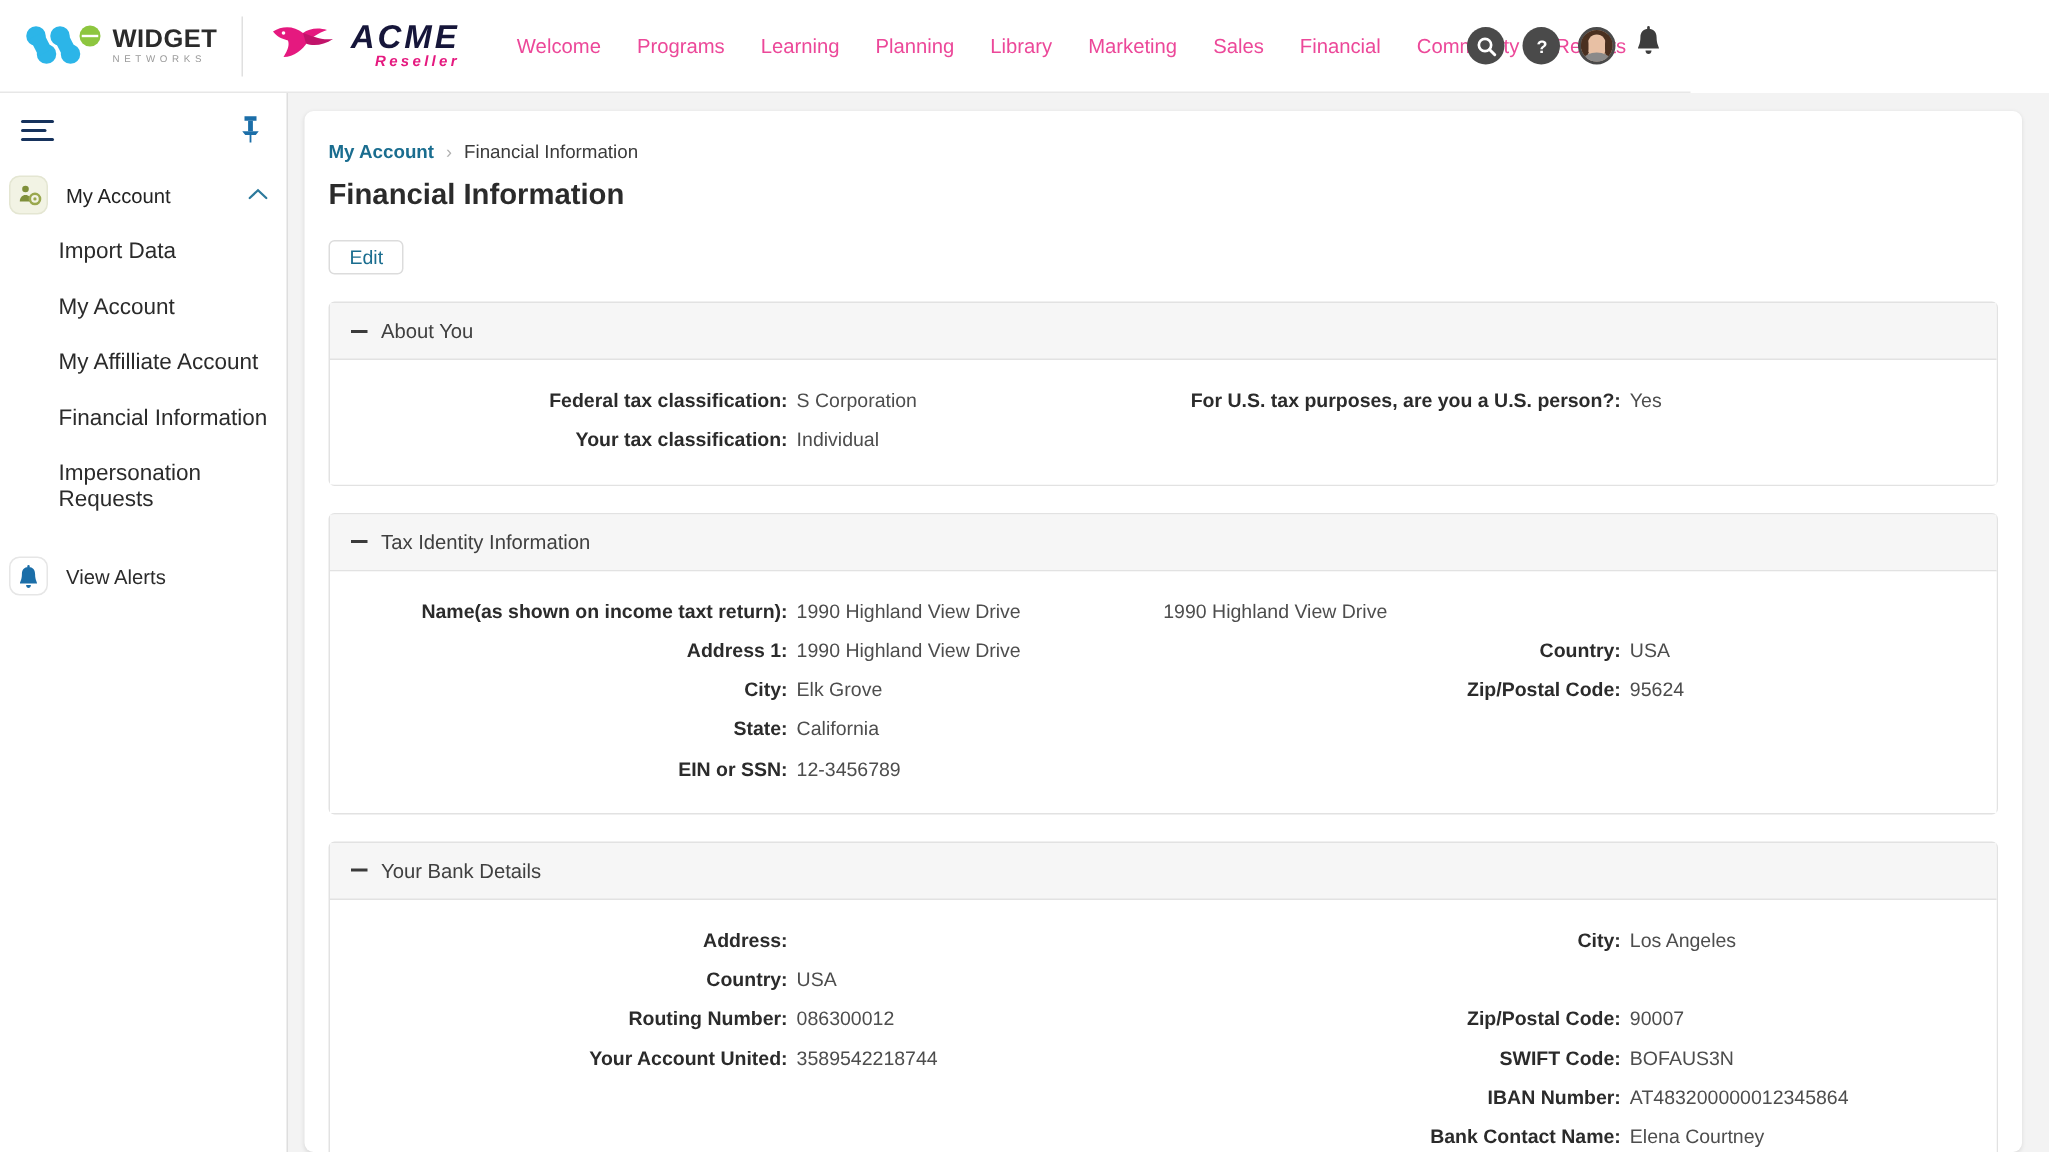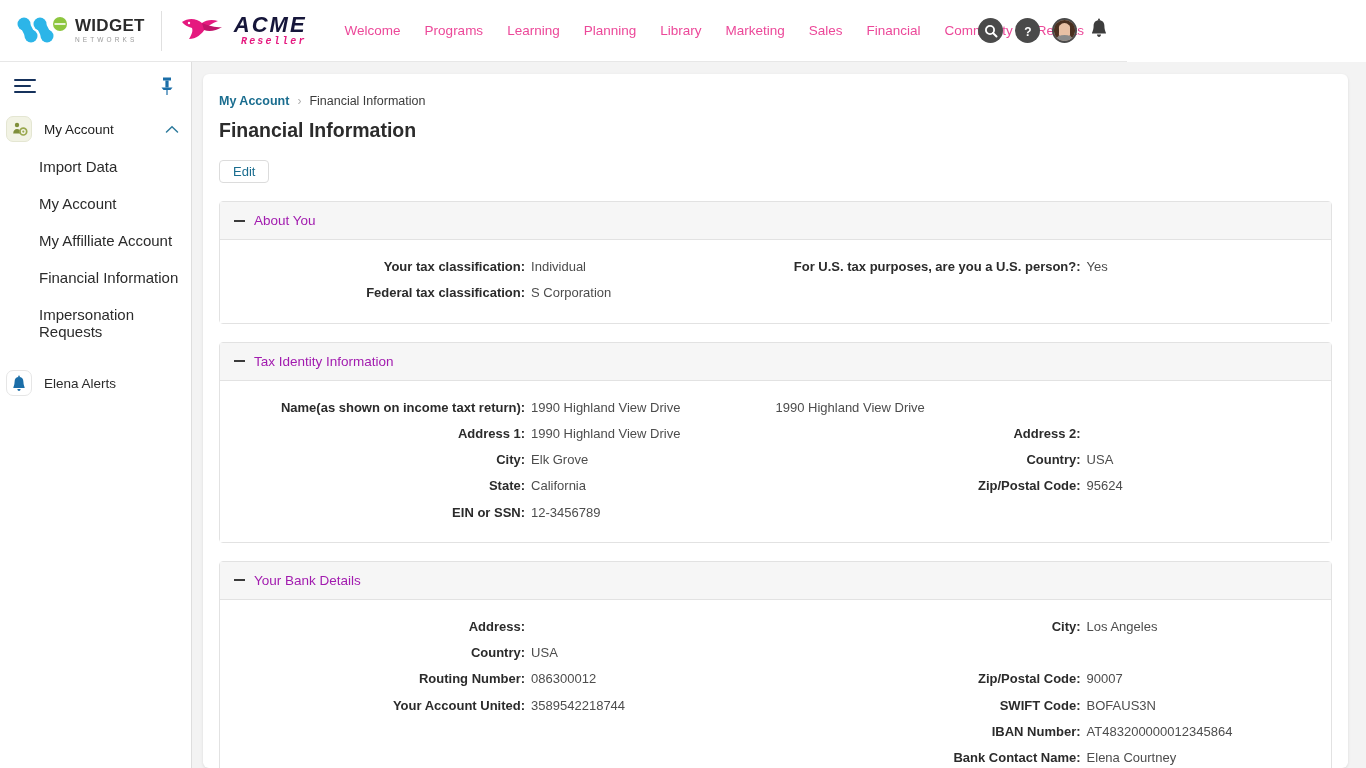--- a/index.html
+++ b/index.html
@@ -27,21 +27,21 @@
   .logo-divider { width: 1px; height: 40px; background: #e0e0e0; margin: 0 16px; }
 
   .logo-acme { display: flex; align-items: center; }
   .acme-text { margin-left: 4px; line-height: 1; }
   .acme-title {
     font-size: 22px; font-weight: bold; font-style: italic;
     color: #16163a; letter-spacing: 2px;
   }
   .acme-sub {
     font-size: 10px; font-weight: bold; font-style: italic;
-    color: #e5197f; letter-spacing: 2.2px; margin-top: 1px; text-align: right; font-family: Liberation Mono, monospace;
+    color: #e5197f; letter-spacing: 2.2px; margin-top: 1px; text-align: right;
   }
 
   .nav { display: flex; align-items: center; margin-left: 26px; }
   .nav-item {
     font-size: 13.5px; color: #ec4899;
     padding: 6px 12px; cursor: pointer; white-space: nowrap;
   }
 
   .topicons { position: absolute; right: 18px; display: flex; align-items: center; gap: 12px; }
   .circ {
@@ -127,21 +127,21 @@
     padding: 3px 13px; cursor: pointer;
   }
 
   .section { margin-top: 18px; border: 1px solid #e2e2e2; border-radius: 4px; }
   .section-head {
     background: #f6f6f6; border-bottom: 1px solid #e2e2e2;
     padding: 11px 14px; display: flex; align-items: center;
     cursor: pointer;
   }
   .collapse-dash { width: 11px; height: 2px; background: #3b3b3b; margin-right: 9px; flex: none; }
-  .section-title { font-size: 13.5px; color: #a21caf; }
+  .section-title { font-size: 13.5px; color: #404040; }
   .section-body { background: #ffffff; padding: 14px 0 16px 0; }
 
   .grid { display: flex; }
   .col { width: 50%; }
   .frow { display: flex; padding: 5px 0; }
   .flabel {
     width: 56%; text-align: right; font-size: 13px; font-weight: bold;
     color: #2b2b2b; padding-right: 6px; line-height: 1.25;
   }
   .fvalue {
@@ -280,21 +280,21 @@
 
   <div class="sb-alerts">
     <div class="sb-icon-box">
       <svg width="16" height="17" viewBox="0 0 16 17">
         <path d="M8 2 C5 2 3.6 4 3.6 6.8 C3.6 10.5 2.3 11.8 2.3 13 L13.7 13
                  C13.7 11.8 12.4 10.5 12.4 6.8 C12.4 4 11 2 8 2 Z" fill="#1b6ea8"></path>
         <rect x="7.2" y="0.6" width="1.6" height="2" rx="0.8" fill="#1b6ea8"></rect>
         <path d="M6.4 14 C6.4 15.2 7.2 16 8 16 C8.8 16 9.6 15.2 9.6 14 Z" fill="#1b6ea8"></path>
       </svg>
     </div>
-    <div class="sb-alerts-label">Elena Alerts</div>
+    <div class="sb-alerts-label">View Alerts</div>
   </div>
 </div>
 
 <div class="page-bg">
   <div class="card">
 
     <div class="breadcrumb">
       <span class="bc-link">My Account</span>
       <span class="bc-sep">›</span>
       <span class="bc-cur">Financial Information</span>
@@ -307,26 +307,26 @@
     
     <div class="section">
       <div class="section-head">
         <div class="collapse-dash"></div>
         <div class="section-title">About You</div>
       </div>
       <div class="section-body">
         <div class="grid">
           <div class="col">
             <div class="frow">
+              <div class="flabel">Federal tax classification:</div>
+              <div class="fvalue">S Corporation</div>
+            </div>
+            <div class="frow">
               <div class="flabel">Your tax classification:</div>
               <div class="fvalue">Individual</div>
-            </div>
-            <div class="frow">
-              <div class="flabel">Federal tax classification:</div>
-              <div class="fvalue">S Corporation</div>
             </div>
           </div>
           <div class="col">
             <div class="frow">
               <div class="flabel">For U.S. tax purposes, are you a U.S. person?:</div>
               <div class="fvalue">Yes</div>
             </div>
           </div>
         </div>
       </div>
@@ -360,24 +360,20 @@
             <div class="frow">
               <div class="flabel">EIN or SSN:</div>
               <div class="fvalue">12-3456789</div>
             </div>
           </div>
           <div class="col">
             <div class="frow">
               <div class="fvalue">1990 Highland View Drive</div>
             </div>
             <div class="frow">
-              <div class="flabel">Address 2:</div>
-              <div class="fvalue"></div>
-            </div>
-            <div class="frow">
               <div class="flabel">Country:</div>
               <div class="fvalue">USA</div>
             </div>
             <div class="frow">
               <div class="flabel">Zip/Postal Code:</div>
               <div class="fvalue">95624</div>
             </div>
           </div>
         </div>
       </div>

